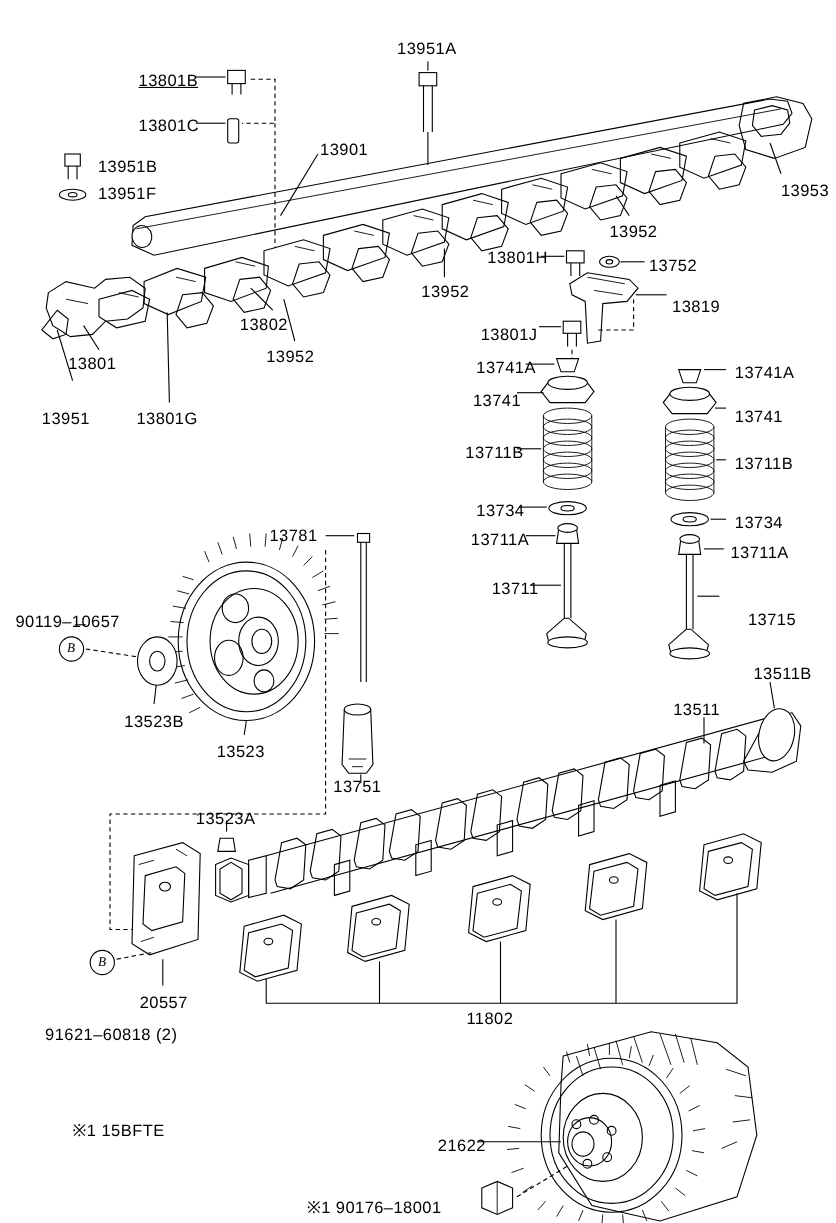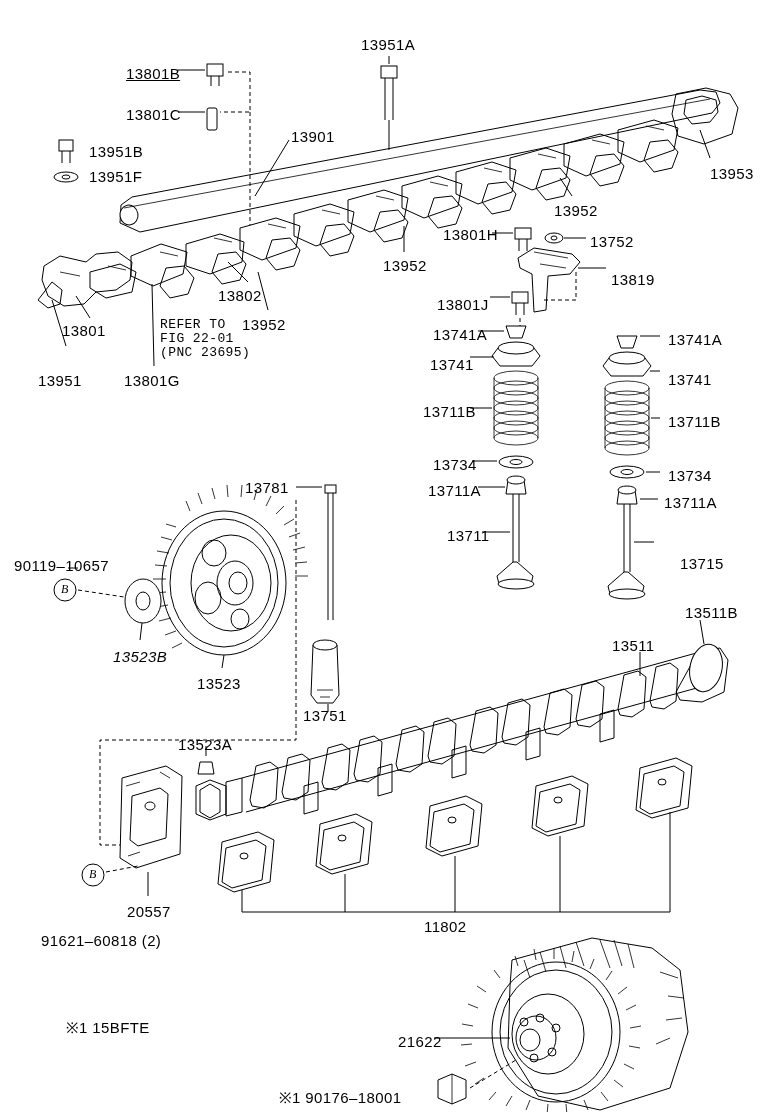--- a/index.html
+++ b/index.html
@@ -332,34 +332,31 @@
   <div class="lbl" style="left:423px;top:403px;">13711B</div>
   <div class="lbl" style="left:668px;top:413px;">13711B</div>
   <div class="lbl" style="left:433px;top:456px;">13734</div>
   <div class="lbl" style="left:668px;top:467px;">13734</div>
   <div class="lbl" style="left:428px;top:482px;">13711A</div>
   <div class="lbl" style="left:664px;top:494px;">13711A</div>
   <div class="lbl" style="left:447px;top:527px;">13711</div>
   <div class="lbl" style="left:680px;top:537px;margin-top:18px;">13715</div>
   <div class="lbl" style="left:245px;top:479px;">13781</div>
   <div class="lbl" style="left:14px;top:557px;">90119–10657</div>
-  <div class="lbl" style="left:113px;top:648px;font-style:italic;">13523B</div>
+  <div class="lbl" style="left:113px;top:648px;">13523B</div>
   <div class="lbl" style="left:197px;top:675px;">13523</div>
   <div class="lbl" style="left:303px;top:707px;">13751</div>
   <div class="lbl" style="left:685px;top:604px;">13511B</div>
   <div class="lbl" style="left:612px;top:637px;">13511</div>
   <div class="lbl" style="left:178px;top:736px;text-align:right;">13523A</div>
   <div class="lbl" style="left:127px;top:903px;">20557</div>
   <div class="lbl" style="left:41px;top:932px;">91621–60818 (2)</div>
   <div class="lbl" style="left:424px;top:918px;">11802</div>
   <div class="lbl" style="left:398px;top:1033px;">21622</div>
   <div class="lbl" style="left:279px;top:1087px;">※1  90176–18001</div>
   <div class="lbl" style="left:669px;top:1091px;margin-top:35px;">130195–B</div>
 
-  <div class="lbl mono" style="left:160px;top:318px;">REFER TO
-FIG 22-01
-(PNC 23695)</div>
   <div class="lbl" style="left:66px;top:1017px;">※1  15BFTE</div>
 
   <div class="lbl cbt" style="left:61px;top:582px;">B</div>
   <div class="lbl cbt" style="left:89px;top:867px;">B</div>
 
 </div>
 
 </body></html>

